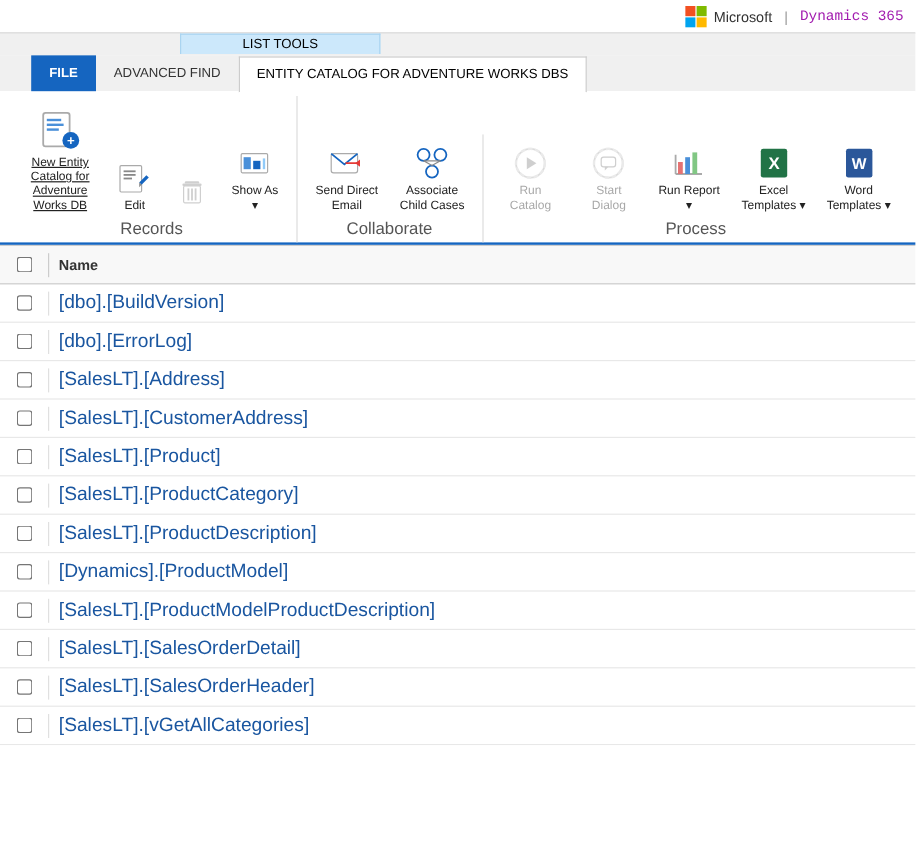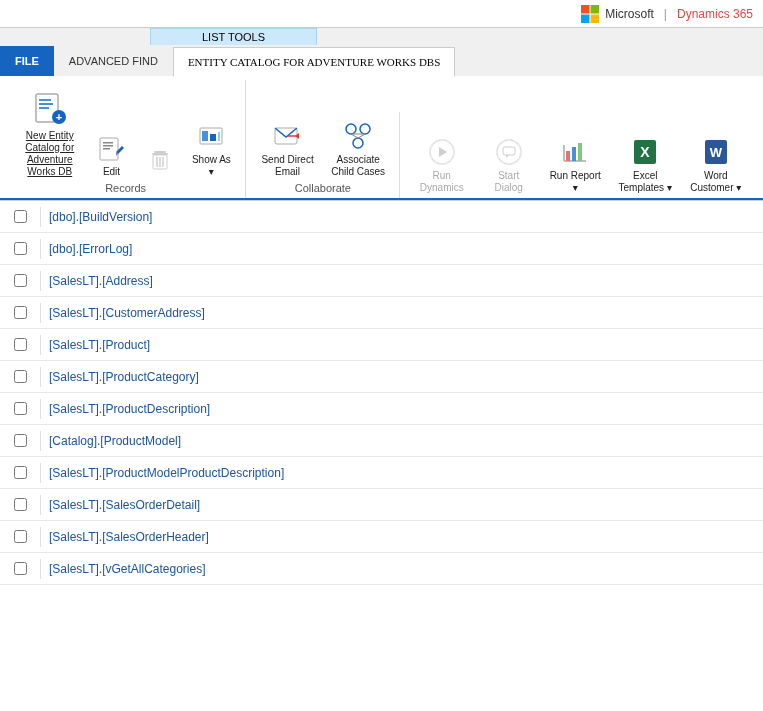--- a/index.html
+++ b/index.html
@@ -20,21 +20,21 @@
       align-items: center;
       gap: 6px;
       font-size: 12px;
       color: #333;
     }
     .ms-logo {
       width: 18px;
       height: 18px;
     }
     .ms-separator { color: #999; margin: 0 4px; }
-    .ms-d365 { font-size: 12px; color: #ef4444; }
+    .ms-d365 { font-size: 12px; color: #a21caf; font-family: Liberation Mono, monospace; }
 
     
     .ribbon-tabs {
       display: flex;
       align-items: flex-end;
       background: #f0f0f0;
       border-bottom: none;
       height: 30px;
     }
     .ribbon-tab {
@@ -48,28 +48,28 @@
       display: flex;
       align-items: center;
     }
     .ribbon-tab.active {
       background: #fff;
       border: 1px solid #ccc;
       border-bottom: 1px solid #fff;
       color: #000;
       font-weight: normal;
       margin-bottom: -1px;
-      font-family: Liberation Serif, serif;
     }
     .ribbon-tab.file-tab {
       background: #1565c0;
       color: #fff;
       font-weight: bold;
       padding: 6px 14px;
       height: 100%;
+      margin-left: 26px;
     }
 
     .ribbon-area {
       position: relative;
       border-bottom: 1px solid #ccc;
     }
 
     
     .ribbon-toolbar {
       background: #fff;
@@ -90,21 +90,21 @@
     }
     .ribbon-group:last-child { border-right: none; }
     .ribbon-group-items {
       display: flex;
       align-items: flex-end;
       gap: 4px;
       flex: 1;
       padding-top: 4px;
     }
     .ribbon-group-label {
-      font-size: 11px;
+      font-size: 14px;
       color: #555;
       text-align: center;
       padding-bottom: 4px;
       width: 100%;
       text-align: center;
     }
     .ribbon-btn {
       display: flex;
       flex-direction: column;
       align-items: center;
@@ -181,21 +181,21 @@
       align-items: center;
       justify-content: center;
     }
     .list-row-divider {
       width: 1px;
       height: 20px;
       background: #e0e0e0;
       margin: 0 8px;
     }
     .list-row-name {
-      font-size: 12px;
+      font-size: 16px;
       color: #1a56a0;
       text-decoration: none;
     }
   </style>
 </head>
 <body>
 
 <div class="top-bar">
   <div class="ms-branding">
 
@@ -329,21 +329,21 @@
       <div class="ribbon-group-items">
 
         <div class="ribbon-btn disabled-icon">
           <div class="icon">
             <svg width="30" height="30" viewBox="0 0 30 30" xmlns="http://www.w3.org/2000/svg">
               <circle cx="15" cy="15" r="12" fill="#fff" stroke="#aaa" stroke-width="1.5"></circle>
               <circle cx="15" cy="15" r="12" fill="none" stroke="#ccc" stroke-width="2" stroke-dasharray="4,2"></circle>
               <path d="M12 10 L20 15 L12 20 Z" fill="#888"></path>
             </svg>
           </div>
-          <div class="btn-label">Run Dynamics</div>
+          <div class="btn-label">Run Catalog</div>
         </div>
 
         <div class="ribbon-btn disabled-icon">
           <div class="icon">
             <svg width="30" height="30" viewBox="0 0 30 30" xmlns="http://www.w3.org/2000/svg">
               <circle cx="15" cy="15" r="12" fill="#fff" stroke="#aaa" stroke-width="1.5"></circle>
               <circle cx="15" cy="15" r="12" fill="none" stroke="#ccc" stroke-width="2" stroke-dasharray="4,2"></circle>
               <rect x="9" y="10" width="12" height="8" rx="2" fill="none" stroke="#888" stroke-width="1"></rect>
               <path d="M12 18 L12 21 L15 18 Z" fill="#888"></path>
             </svg>
@@ -374,29 +374,37 @@
           <div class="btn-label">Excel Templates ▾</div>
         </div>
 
         <div class="ribbon-btn">
           <div class="icon">
             <svg width="30" height="30" viewBox="0 0 30 30" xmlns="http://www.w3.org/2000/svg">
               <rect x="4" y="3" width="22" height="24" rx="2" fill="#2b579a"></rect>
               <text x="15" y="20" text-anchor="middle" fill="#fff" font-size="13" font-weight="bold">W</text>
             </svg>
           </div>
-          <div class="btn-label">Word Customer ▾</div>
-        </div>
-      </div>
+          <div class="btn-label">Word Templates ▾</div>
+        </div>
+      </div>
+      <div class="ribbon-group-label">Process</div>
     </div>
   </div>
 </div>
 
 <div class="list-container">
 
+  <div class="list-header">
+    <div class="list-header-checkbox">
+      <input type="checkbox" style="cursor: pointer;">
+    </div>
+    <div class="list-header-divider"></div>
+    <div class="list-header-name">Name</div>
+  </div>
 
   <div id="list-rows-container">
       <div class="list-row">
         <div class="list-row-checkbox">
           <input type="checkbox" style="cursor: pointer;">
         </div>
         <div class="list-row-divider"></div>
         <a class="list-row-name" href="#">[dbo].[BuildVersion]</a>
       </div>
       <div class="list-row">
@@ -439,21 +447,21 @@
           <input type="checkbox" style="cursor: pointer;">
         </div>
         <div class="list-row-divider"></div>
         <a class="list-row-name" href="#">[SalesLT].[ProductDescription]</a>
       </div>
       <div class="list-row">
         <div class="list-row-checkbox">
           <input type="checkbox" style="cursor: pointer;">
         </div>
         <div class="list-row-divider"></div>
-        <a class="list-row-name" href="#">[Catalog].[ProductModel]</a>
+        <a class="list-row-name" href="#">[Dynamics].[ProductModel]</a>
       </div>
       <div class="list-row">
         <div class="list-row-checkbox">
           <input type="checkbox" style="cursor: pointer;">
         </div>
         <div class="list-row-divider"></div>
         <a class="list-row-name" href="#">[SalesLT].[ProductModelProductDescription]</a>
       </div>
       <div class="list-row">
         <div class="list-row-checkbox">

